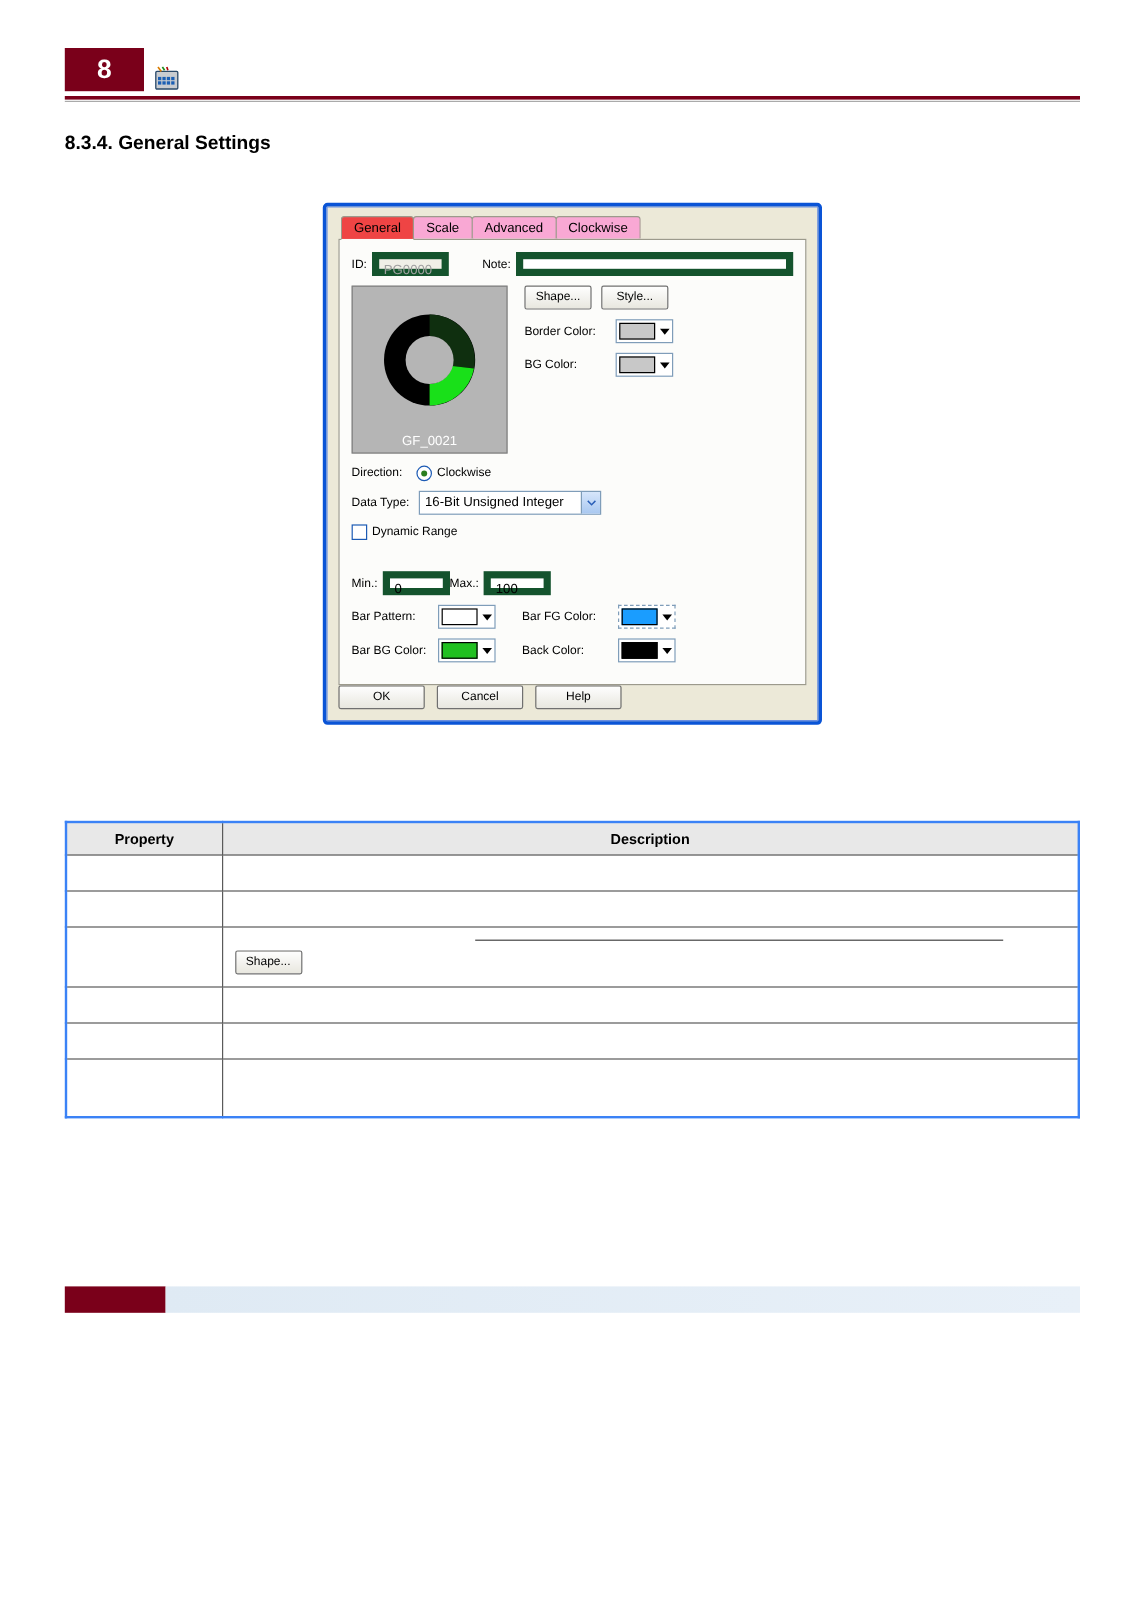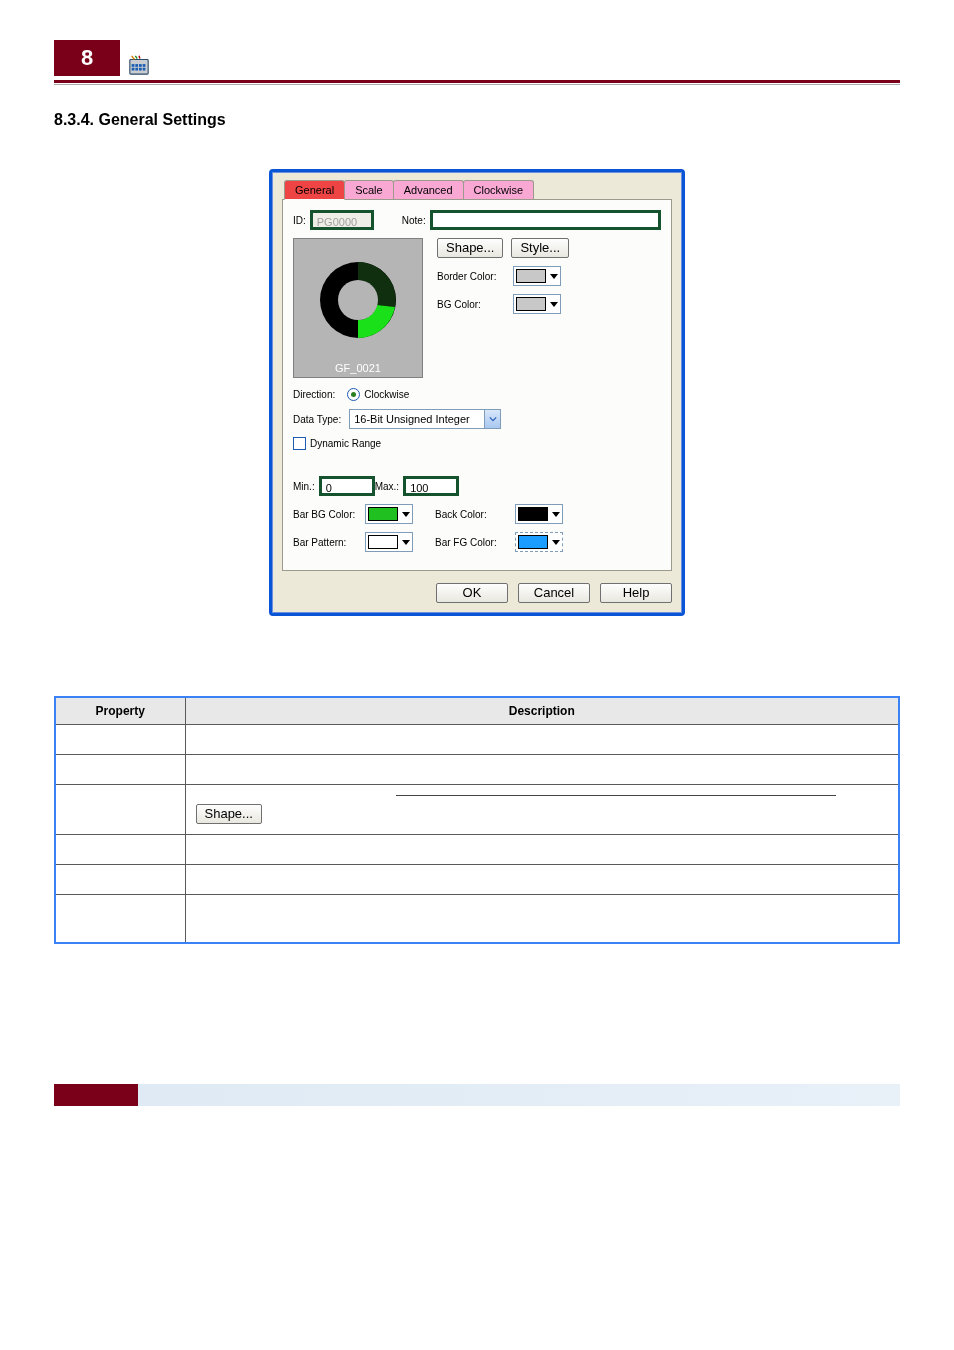--- a/index.html
+++ b/index.html
@@ -18,40 +18,40 @@
   .titletxt{color:#fff;font-size:13px;font-weight:bold}
   .closebtn{width:20px;height:20px;background:#e04b3a;border:1px solid #fff;border-radius:2px;display:flex;align-items:center;justify-content:center}
   .closebtn svg{width:12px;height:12px}
   .dlgbody{padding:8px 10px 10px 10px}
   .tabstrip{display:flex;padding-left:2px}
   .tab{background:#f9a8d4;border:1px solid #9c9a8c;border-bottom:none;padding:3px 10px;font-size:11px;margin-right:-1px;position:relative;border-top-left-radius:3px;border-top-right-radius:3px}
   .tab.active{background:#ef4444;border-bottom:1px solid #fcfcfa;z-index:2;margin-bottom:-1px}
   .tabpanel{border:1px solid #9c9a8c;background:#fcfcfa;padding:10px;position:relative}
   .row{display:flex;align-items:center;margin-bottom:8px}
   .lbl{font-size:10px;margin-right:4px;white-space:nowrap}
-  .sunkin{display:inline-block;border:3px solid #14532d;background:#fff;padding:2px 4px;font-size:11px;height:20px;line-height:14px}
+  .sunkin{display:inline-block;border:6px solid #14532d;background:#fff;padding:2px 4px;font-size:11px;height:20px;line-height:14px}
   .sunkin.dim{color:#a0a0a0;background:#f0efe7}
   .shape-area{display:flex;align-items:flex-start}
   .preview-outer{width:130px;height:140px;border:1px solid #808080;background:#b5b5b5;display:flex;flex-direction:column;align-items:center;justify-content:flex-end;padding-bottom:2px}
   .preview-canvas{flex:1;display:flex;align-items:center;justify-content:center;width:100%}
   .preview-label{color:#fff;font-size:11px;background:rgba(0,0,0,0);padding:1px 0}
   .shape-col{margin-left:14px}
-  .winbtn{display:inline-block;border:1px solid #707070;background:linear-gradient(#fefefe,#e8e7df);padding:2px 8px;font-size:13px;border-radius:2px;min-width:56px;text-align:center;height:20px;line-height:14px}
+  .winbtn{display:inline-block;border:1px solid #707070;background:linear-gradient(#fefefe,#e8e7df);padding:2px 8px;font-size:10px;border-radius:2px;min-width:56px;text-align:center;height:20px;line-height:14px}
   .color-swatch{display:inline-flex;align-items:center;border:1px solid #7f9db9;background:#fff;height:20px;width:48px;padding:1px 2px}
   .swatch-box{width:30px;height:14px;border:1px solid #000}
   .swatch-tri{width:0;height:0;border-left:4px solid transparent;border-right:4px solid transparent;border-top:5px solid #000;margin-left:auto}
   .radio{width:13px;height:13px;border:1px solid #1c5ab4;border-radius:50%;background:#fff;display:inline-flex;align-items:center;justify-content:center;margin-right:4px}
   .radio .dot{width:5px;height:5px;background:#2a7e1f;border-radius:50%}
   .combo{display:inline-flex;align-items:center;border:1px solid #7f9db9;background:#fff;height:20px}
   .combo-txt{padding:2px 4px;font-size:11px;min-width:134px}
   .combo-arrow{width:16px;height:18px;background:linear-gradient(#d7e6fb,#a9c8f0);display:flex;align-items:center;justify-content:center;border-left:1px solid #7f9db9}
   .combo-arrow svg{width:8px;height:8px}
   .iconbtn{width:18px;height:18px;border:1px solid #7f9db9;background:linear-gradient(#f7faff,#cddff6);display:inline-flex;align-items:center;justify-content:center;margin-left:2px}
   .checkbox{width:13px;height:13px;border:1px solid #1c5ab4;background:#fff;display:inline-block;margin-right:4px;vertical-align:middle}
-  .btnrow{display:flex;justify-content:flex-end;gap:10px;padding-top:12px}
+  .btnrow{display:flex;justify-content:flex-start;gap:10px;}
   .btnrow .winbtn{min-width:72px}
   
   table.desc{width:100%;border-collapse:collapse;border:2px solid #3b82f6}
   table.desc th{background:#e8e8e8;border:1px solid #5a5a5a;padding:6px 8px;font-size:12px;font-weight:bold;text-align:center}
   table.desc td{border:1px solid #5a5a5a;padding:6px 10px;font-size:11px;height:30px;vertical-align:middle}
   table.desc td.prop{width:130px;text-align:center}
   .footer{margin-top:140px;display:flex}
   .footbox{width:84px;height:22px;background:#7a001a}
   .footstrip{flex:1;height:22px;background:linear-gradient(90deg,#dfeaf4,#e8f0f8)}
 </style>
@@ -165,41 +165,41 @@
           <div style="height:18px"></div>
 
           <div class="row">
             <span class="lbl">Min.:</span>
             <span class="sunkin" style="width:56px">0</span>
             <span class="lbl" style="">Max.:</span>
             <span class="sunkin" style="width:56px">100</span>
           </div>
 
           <div class="row">
+            <span class="lbl" style="width:68px">Bar Pattern:</span>
+            <span class="color-swatch">
+                <span class="swatch-box" style="background:#fff"></span>
+                <span class="swatch-tri"></span>
+              </span>
+            <span class="lbl" style="margin-left:22px;width:76px">Bar FG Color:</span>
+            <span class="color-swatch" style="border-style:dashed">
+                <span class="swatch-box" style="background:#1a9dff"></span>
+                <span class="swatch-tri"></span>
+              </span>
+          </div>
+
+          <div class="row">
             <span class="lbl" style="width:68px">Bar BG Color:</span>
             <span class="color-swatch">
                 <span class="swatch-box" style="background:#20c020"></span>
                 <span class="swatch-tri"></span>
               </span>
             <span class="lbl" style="margin-left:22px;width:76px">Back Color:</span>
             <span class="color-swatch">
                 <span class="swatch-box" style="background:#000"></span>
-                <span class="swatch-tri"></span>
-              </span>
-          </div>
-
-          <div class="row">
-            <span class="lbl" style="width:68px">Bar Pattern:</span>
-            <span class="color-swatch">
-                <span class="swatch-box" style="background:#fff"></span>
-                <span class="swatch-tri"></span>
-              </span>
-            <span class="lbl" style="margin-left:22px;width:76px">Bar FG Color:</span>
-            <span class="color-swatch" style="border-style:dashed">
-                <span class="swatch-box" style="background:#1a9dff"></span>
                 <span class="swatch-tri"></span>
               </span>
           </div>
         </div>
 
         <div class="btnrow">
           <span class="winbtn">OK</span>
           <span class="winbtn">Cancel</span>
           <span class="winbtn">Help</span>
         </div>

